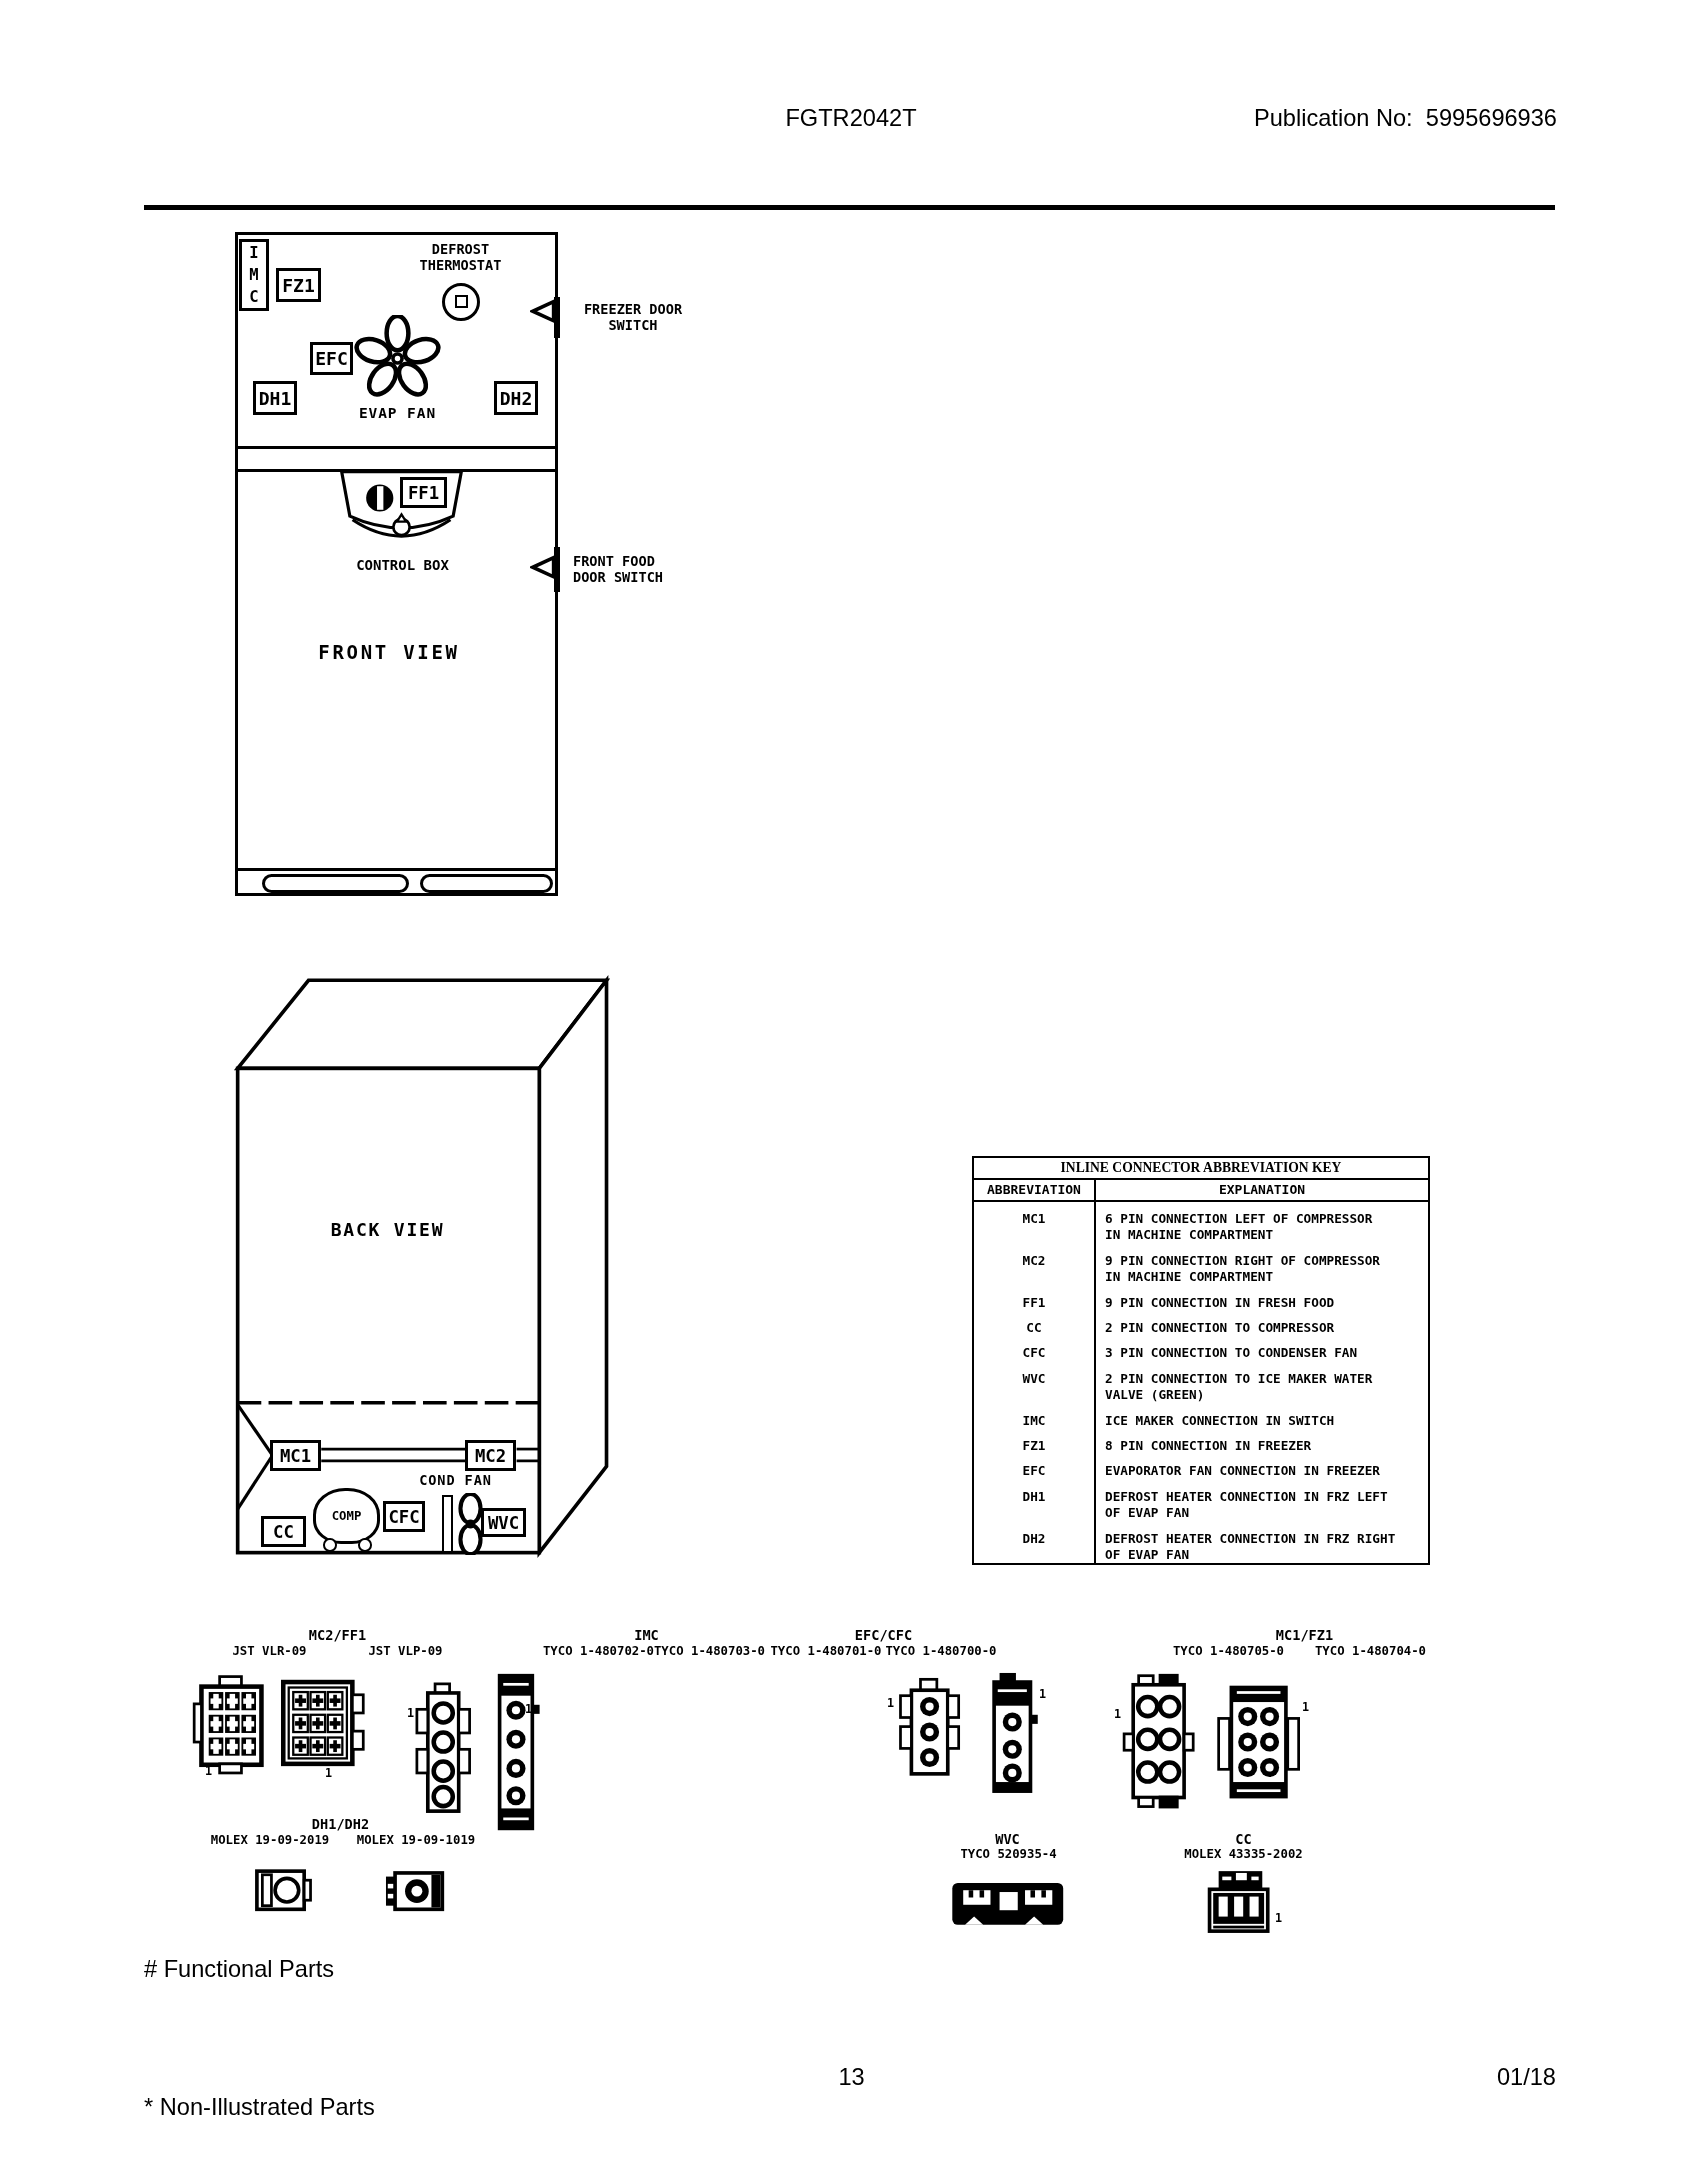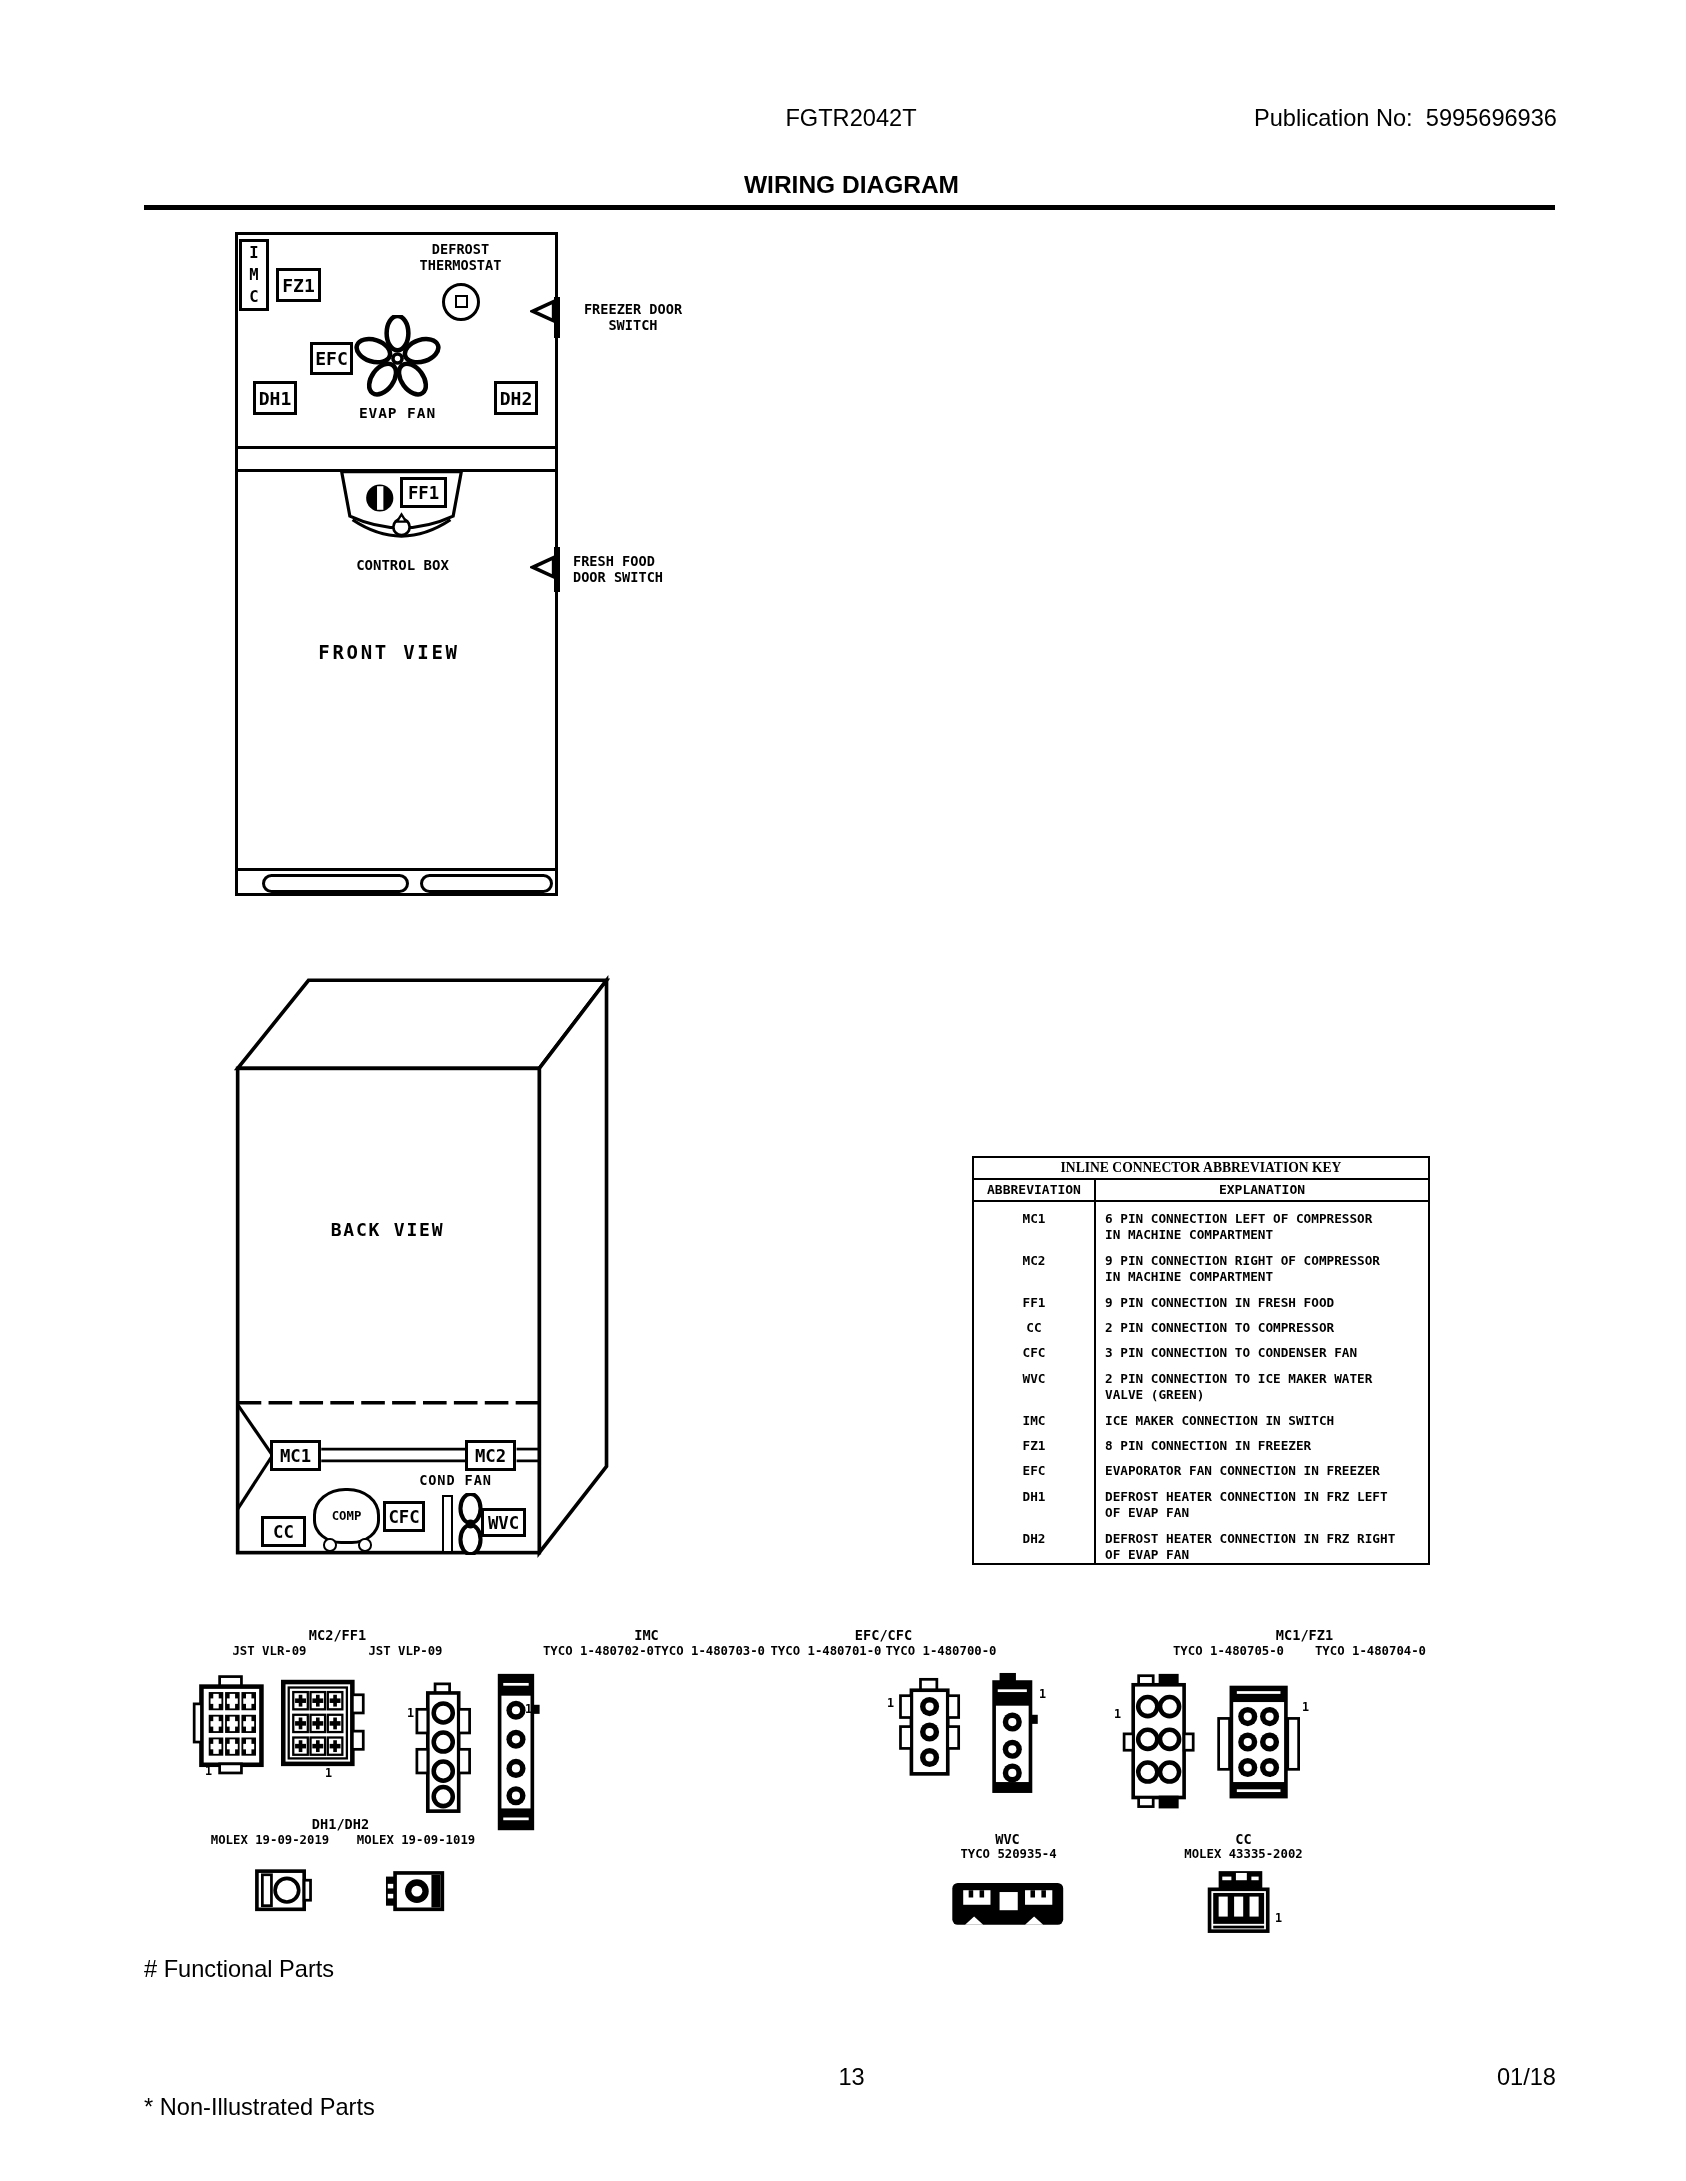--- a/index.html
+++ b/index.html
@@ -36,21 +36,20 @@
   .lblP{font-size:12.3px;}
   .pin1{font-size:11.8px;}
 </style>
 </head>
 <body>
 
 <div id="page">
 
   <div class="abs sans ctr h-model">FGTR2042T</div>
   <div class="abs sans h-pub">Publication No:  5995696936</div>
-  <div class="abs sans ctr h-title">WIRING DIAGRAM</div>
   <div class="abs rule h-rule"></div>
 
   <div class="abs" id="fv-outer"></div>
   <div class="abs" id="fv-band"></div>
   <div class="abs" id="fv-grille"></div>
   <div class="abs pill" style="left:262px;top:874px;width:147px;height:19px;"></div>
   <div class="abs pill" style="left:420px;top:874px;width:133px;height:19px;"></div>
 
   <div class="abs box mono pre ctr" style="left:239px;top:239px;width:30px;height:72px;font-size:15.5px;line-height:22px;">I
 M
@@ -95,21 +94,21 @@
     <circle cx="46" cy="32" r="15" fill="#000"></circle>
     <rect x="43" y="19" width="7" height="26" fill="#fff"></rect>
   </svg>
   <div class="abs box mono" style="left:400px;top:477px;width:47px;height:31px;font-size:17.3px;">FF1</div>
   <div class="abs mono ctr" style="left:330px;top:557px;width:145px;font-size:14px;">CONTROL BOX</div>
 
   <div class="abs" style="left:554px;top:547px;width:6.4px;height:45px;background:#000;"></div>
   <svg class="abs" style="left:530px;top:555px;" width="25.5" height="24.5" viewBox="0 0 28 27">
     <polygon points="26,3 3,13.5 26,24" fill="#fff" stroke="#000" stroke-width="4"></polygon>
   </svg>
-  <div class="abs mono pre" style="left:573px;top:553px;width:164px;font-size:13.6px;line-height:16.4px;">FRESH FOOD
+  <div class="abs mono pre" style="left:573px;top:553px;width:164px;font-size:13.6px;line-height:16.4px;">FRONT FOOD
 DOOR SWITCH</div>
 
   <div class="abs mono ctr" style="left:298px;top:641px;width:182px;font-size:19px;letter-spacing:2.7px;">FRONT VIEW</div>
 
   <svg class="abs" style="left:232px;top:973px;" width="382" height="586" viewBox="0 0 420 645">
     <polygon points="6,105 84,8 412,8 338,105" fill="#fff" stroke="#000" stroke-width="4"></polygon>
     <polygon points="338,105 412,8 412,543 338,638" fill="#fff" stroke="#000" stroke-width="4"></polygon>
     <rect x="6" y="105" width="332" height="533" fill="#fff" stroke="#000" stroke-width="4"></rect>
     <line x1="6" y1="473" x2="338" y2="473" stroke="#000" stroke-width="4" stroke-dasharray="26,8"></line>
     <line x1="6" y1="475" x2="43" y2="529" stroke="#000" stroke-width="3.5"></line>

